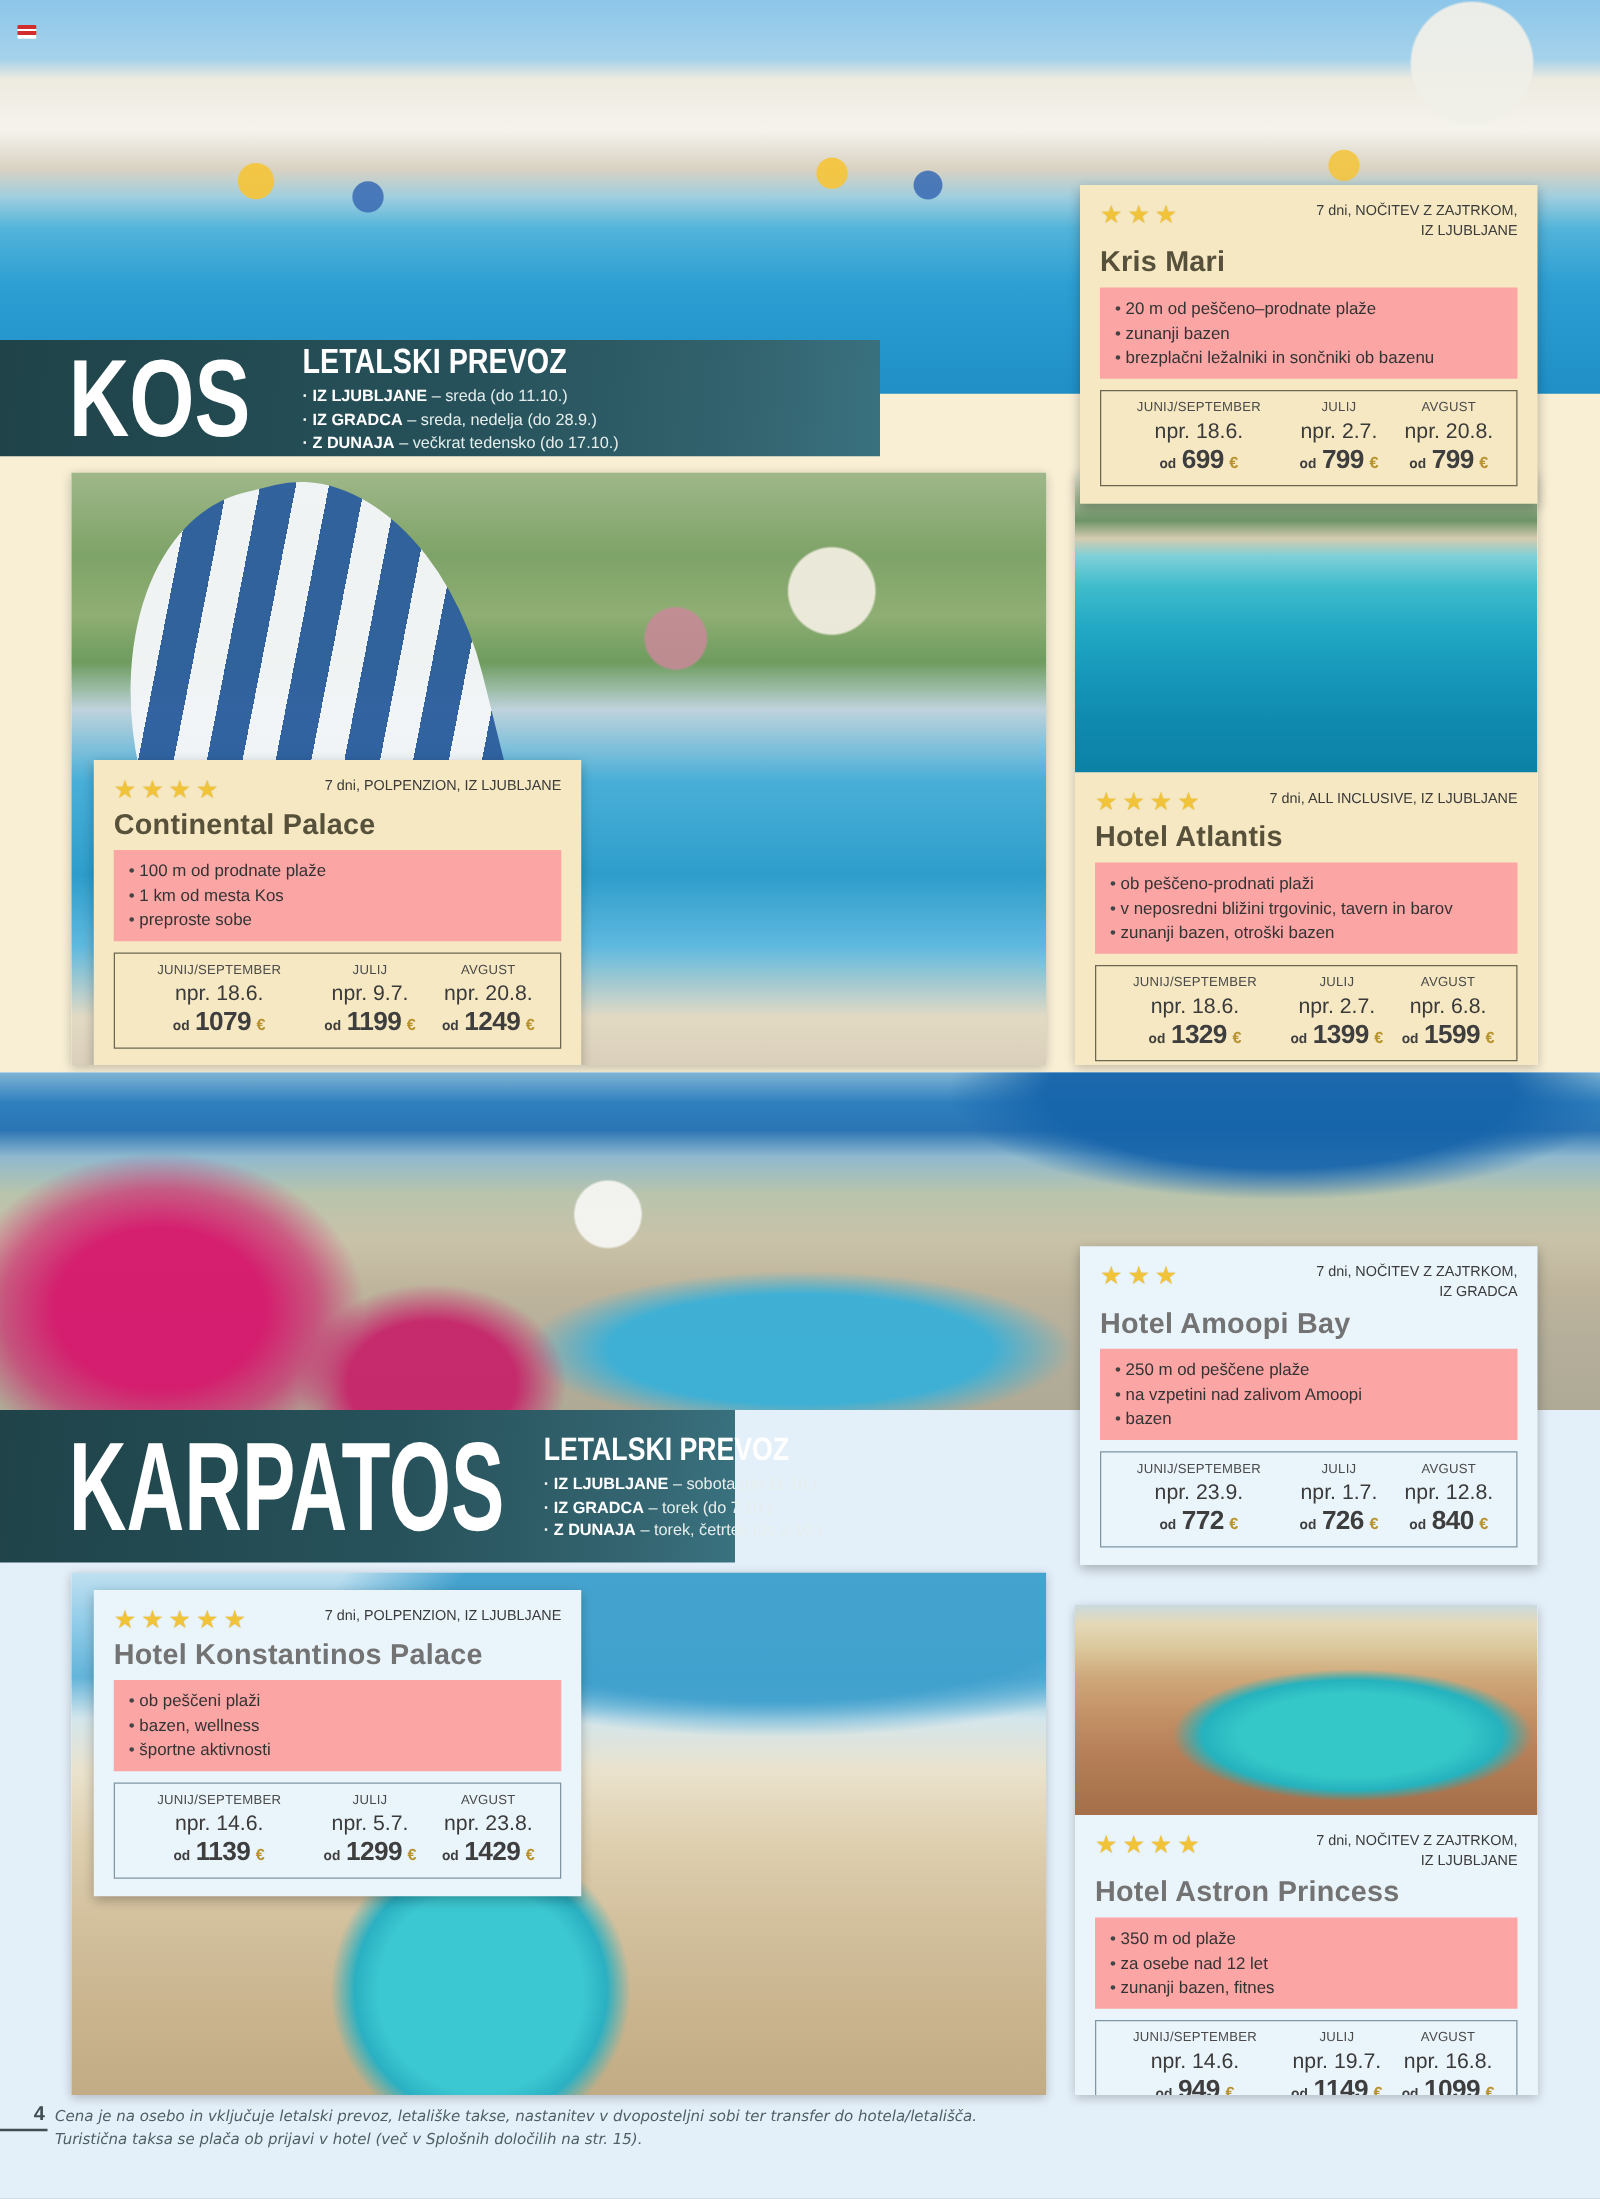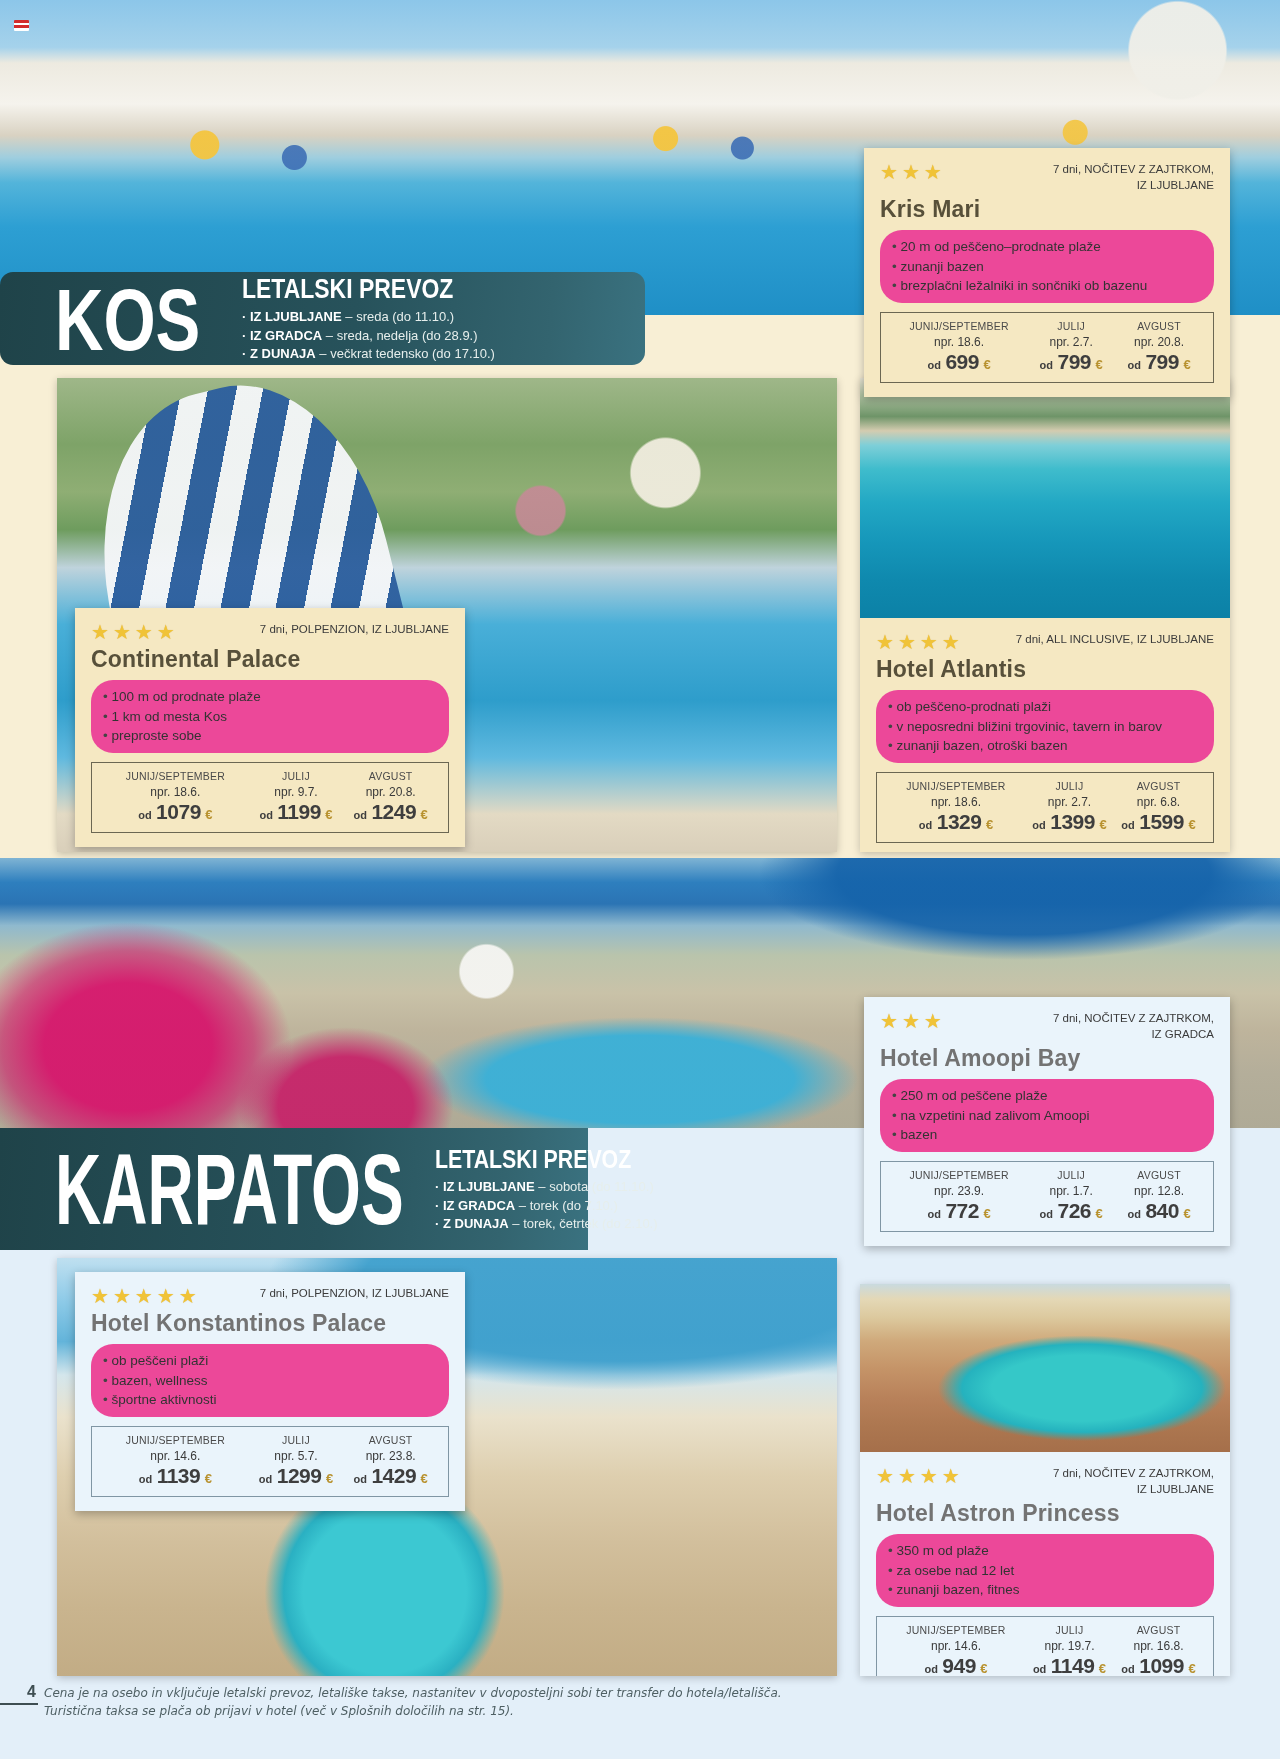--- a/index.html
+++ b/index.html
@@ -23,21 +23,21 @@
     background:
       radial-gradient(ellipse 210px 160px at 10% 70%, rgba(214,22,108,.95) 0 40%, rgba(206,25,105,.6) 60%, transparent 78%),
       radial-gradient(ellipse 150px 110px at 27% 92%, rgba(199,29,103,.9) 0 45%, transparent 72%),
       radial-gradient(ellipse 280px 80px at 50% 82%, rgba(57,176,216,.95) 0 55%, transparent 78%),
       radial-gradient(ellipse 340px 110px at 80% 6%, rgba(21,99,170,.92) 0 55%, transparent 78%),
       radial-gradient(circle at 38% 42%, rgba(245,245,242,.95) 0 26px, transparent 28px),
       linear-gradient(180deg,#7FB4D4 0%,#2E7FBE 9%,#2B74B4 17%,#8FB9CE 25%,#B9C4AC 36%,#C9C2A8 50%,#BEB49C 64%,#B4AE9A 80%,#AFAA96 100%);}
   
   .banner{position:absolute;left:0;display:flex;align-items:center;gap:18px;padding-left:55px;box-sizing:border-box;
     background:linear-gradient(95deg,#1F4349 0%,#27525B 55%,#33646F 85%,#3A7280 100%);color:#fff;z-index:5;}
-  #kos-banner{top:272px;width:645px;height:93px;border-radius:13px;}
+  #kos-banner{top:272px;width:704px;height:93px;}
   #karpatos-banner{top:1128px;width:588px;height:122px;}
   .title-box{flex:0 0 auto;overflow:visible;}
   #kos-banner .title-box{width:142px;}
   #karpatos-banner .title-box{width:335px;}
   .island-title{font-weight:800;color:#FFF;line-height:1;white-space:nowrap;display:inline-block;transform-origin:left center;}
   .island-title.kos{font-size:86px;transform:scale(.78,1.02);}
   .island-title.karpatos{font-size:97px;transform:scale(.66,1.04);}
   .transport{flex:0 0 auto;margin-left:27px;}
   .transport-heading{font-weight:800;letter-spacing:0;display:inline-block;transform:scaleX(.82);transform-origin:left center;margin-bottom:3px;white-space:nowrap;}
   #kos-banner .transport-heading{font-size:28px;}
@@ -79,28 +79,28 @@
   #card-kris-mari{left:864px;top:148px;width:366px;}
   #card-amoopi{left:864px;top:997px;width:366px;}
   #card-continental{left:18px;top:230px;width:390px;}
   #card-konstantinos{left:18px;top:14px;width:390px;}
   .card-head{display:flex;justify-content:space-between;align-items:flex-start;}
   .stars{color:#F0C338;font-size:20px;letter-spacing:4px;line-height:1.1;white-space:nowrap;text-shadow:0 0 1px rgba(180,130,20,.4);}
   .meta{text-align:right;font-size:11.5px;line-height:1.4;color:#3B3B3B;}
   .hotel-name{font-size:23px;font-weight:700;margin-top:3px;letter-spacing:.2px;}
   .cream .hotel-name{color:#57503A;}
   .blue .hotel-name{color:#737373;}
-  .features{background:#ec4899;margin-top:7px;padding:7px 12px;font-size:13.5px;color:#333;line-height:1.45;border-radius:22px;}
+  .features{background:#fca5a5;margin-top:7px;padding:7px 12px;font-size:13.5px;color:#333;line-height:1.45;}
   .feature::before{content:"•  ";color:#444;}
   .price-table{margin-top:9px;border:1px solid #6B6752;display:flex;padding:7px 10px 8px;}
   .blue .price-table{border-color:#8096A4;}
   .price-col{flex:1;text-align:center;}
   .price-col:first-child{flex:1.55;}
   .month{font-size:10.5px;color:#4A4A4A;letter-spacing:.2px;white-space:nowrap;}
-  .date{font-size:12px;color:#3A3A3A;margin-top:3px;white-space:nowrap;}
+  .date{font-size:17px;color:#3A3A3A;margin-top:3px;white-space:nowrap;}
   .amount{margin-top:1px;color:#3E3E3E;white-space:nowrap;}
   .amount .od{font-size:11px;font-weight:700;}
   .amount .num{font-size:21px;font-weight:800;letter-spacing:-.5px;}
   .amount .cur{font-size:13px;font-weight:700;color:#B8922F;}
   
   #flag-icon{position:absolute;left:14px;top:20px;width:15px;height:11px;z-index:9;border-radius:1px;
     background:linear-gradient(180deg,#D22C2C 0 3px,#FFFFFF 3px 5px,#D22C2C 5px 8px,#FFFFFF 8px 11px);}
   .page-num{position:absolute;left:0;top:1683px;width:36px;text-align:right;font-size:16px;font-weight:700;color:#3E4E52;z-index:7;}
   .page-num-line{position:absolute;left:0;top:1703px;width:38px;height:2px;background:#3E4E52;z-index:7;}
   .footer-note{position:absolute;left:44px;top:1684px;z-index:7;font-size:12px;font-style:italic;color:#4E5F63;line-height:1.5;

